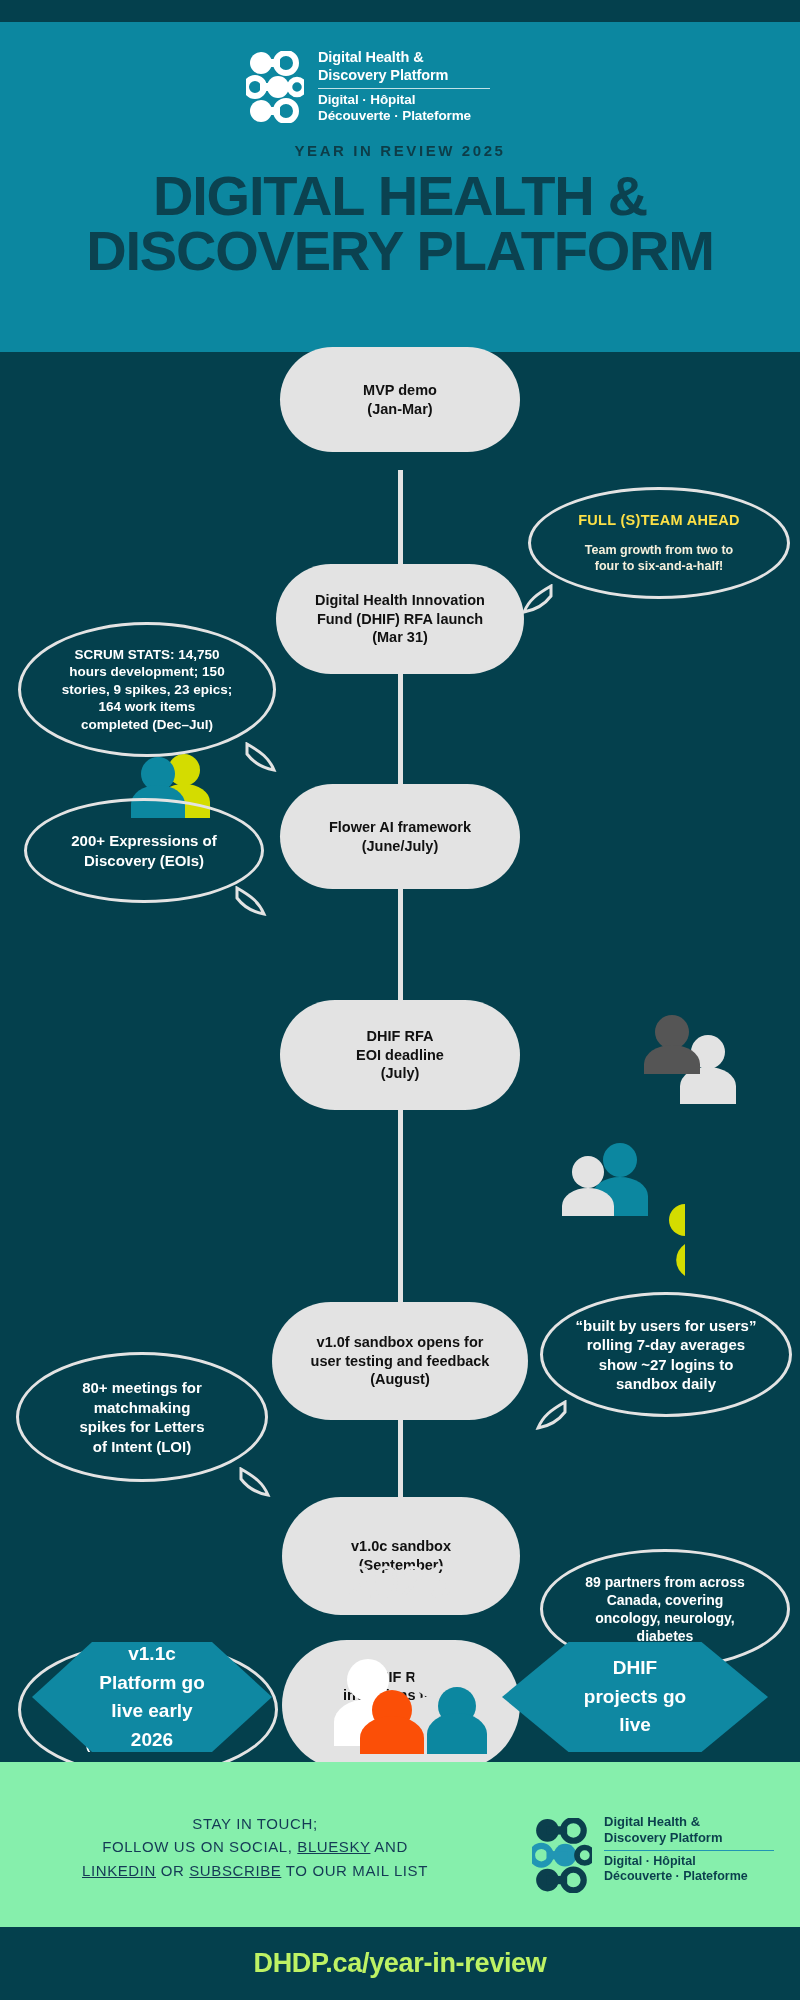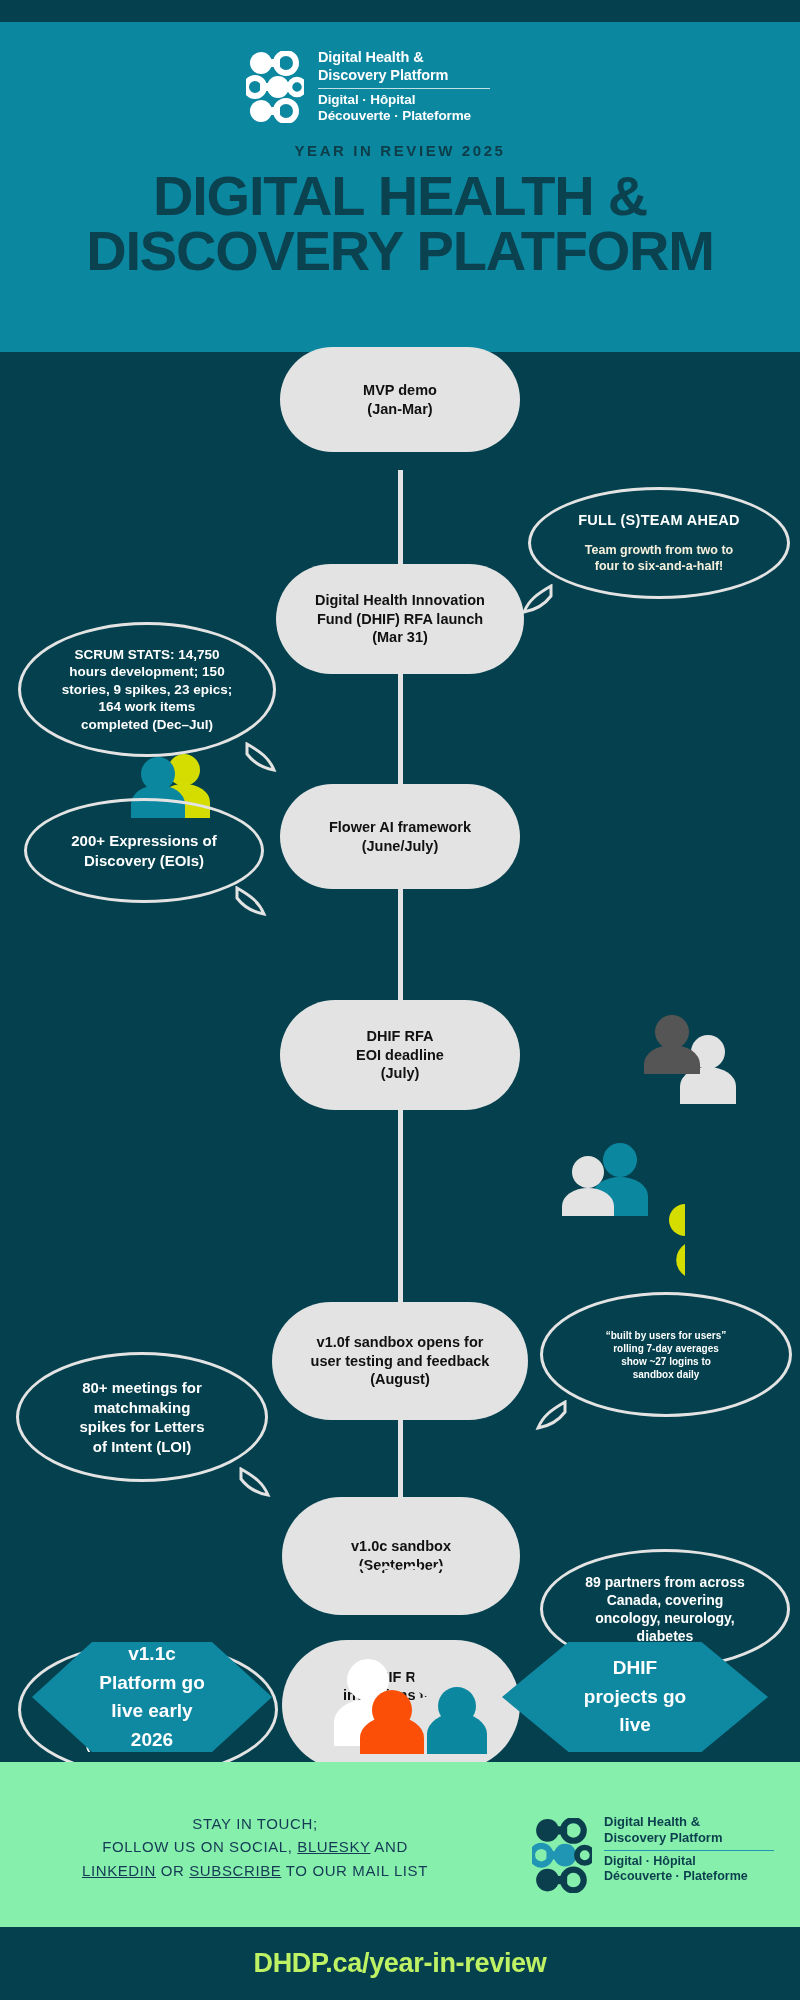--- a/index.html
+++ b/index.html
@@ -64,21 +64,21 @@
   .bubble {
     position:absolute; border:3px solid #e3e3e3; border-radius:50%;
     display:flex; flex-direction:column; align-items:center; justify-content:center;
     text-align:center; color:#ffffff; font-weight:bold; line-height:1.3;
     padding:6px 18px;
   }
   .bubble .tail {
     position:absolute; width:34px; height:30px;
   }
   .bubble .tail svg { width:100%; height:100%; display:block; }
-  .bubble-title { color:#ffffff; font-weight:bold; letter-spacing:.3px; }
+  .bubble-title { color:#fde047; font-weight:bold; letter-spacing:.3px; }
   .bubble-sub { color:#f6f0dc; }
 
   
   .hex {
     position:absolute; background:#0f88a2;
     clip-path:polygon(25% 0%, 75% 0%, 100% 50%, 75% 100%, 25% 100%, 0% 50%);
     display:flex; align-items:center; justify-content:center; text-align:center;
     color:#ffffff; font-weight:bold; font-size:19px; line-height:1.5;
   }
 
@@ -283,21 +283,21 @@
     <div class="node" style="left:272px; top:648px; width:0; height:0;"></div>
 
     <div class="node" style="left:272px; top:950px; width:256px; height:118px;">
       <div>
         <div>v1.0f sandbox opens for</div>
         <div>user testing and feedback</div>
         <div>(August)</div>
       </div>
     </div>
 
-    <div class="bubble" style="left:540px; top:940px; width:252px; height:125px; font-size:10px;">
+    <div class="bubble" style="left:540px; top:940px; width:252px; height:125px; font-size:15px;">
       <div>
         <div>“built by users for users”</div>
         <div>rolling 7-day averages</div>
         <div>show ~27 logins to</div>
         <div>sandbox daily</div>
       </div>
       <div class="tail" style="left:-8px; bottom:-16px;">
         <svg viewBox="0 0 34 30">
             <path d="M30 2 C16 10 8 16 3 28 C14 26 24 20 30 12 Z" fill="#04404d" stroke="#e3e3e3" stroke-width="3"></path>
           </svg>

